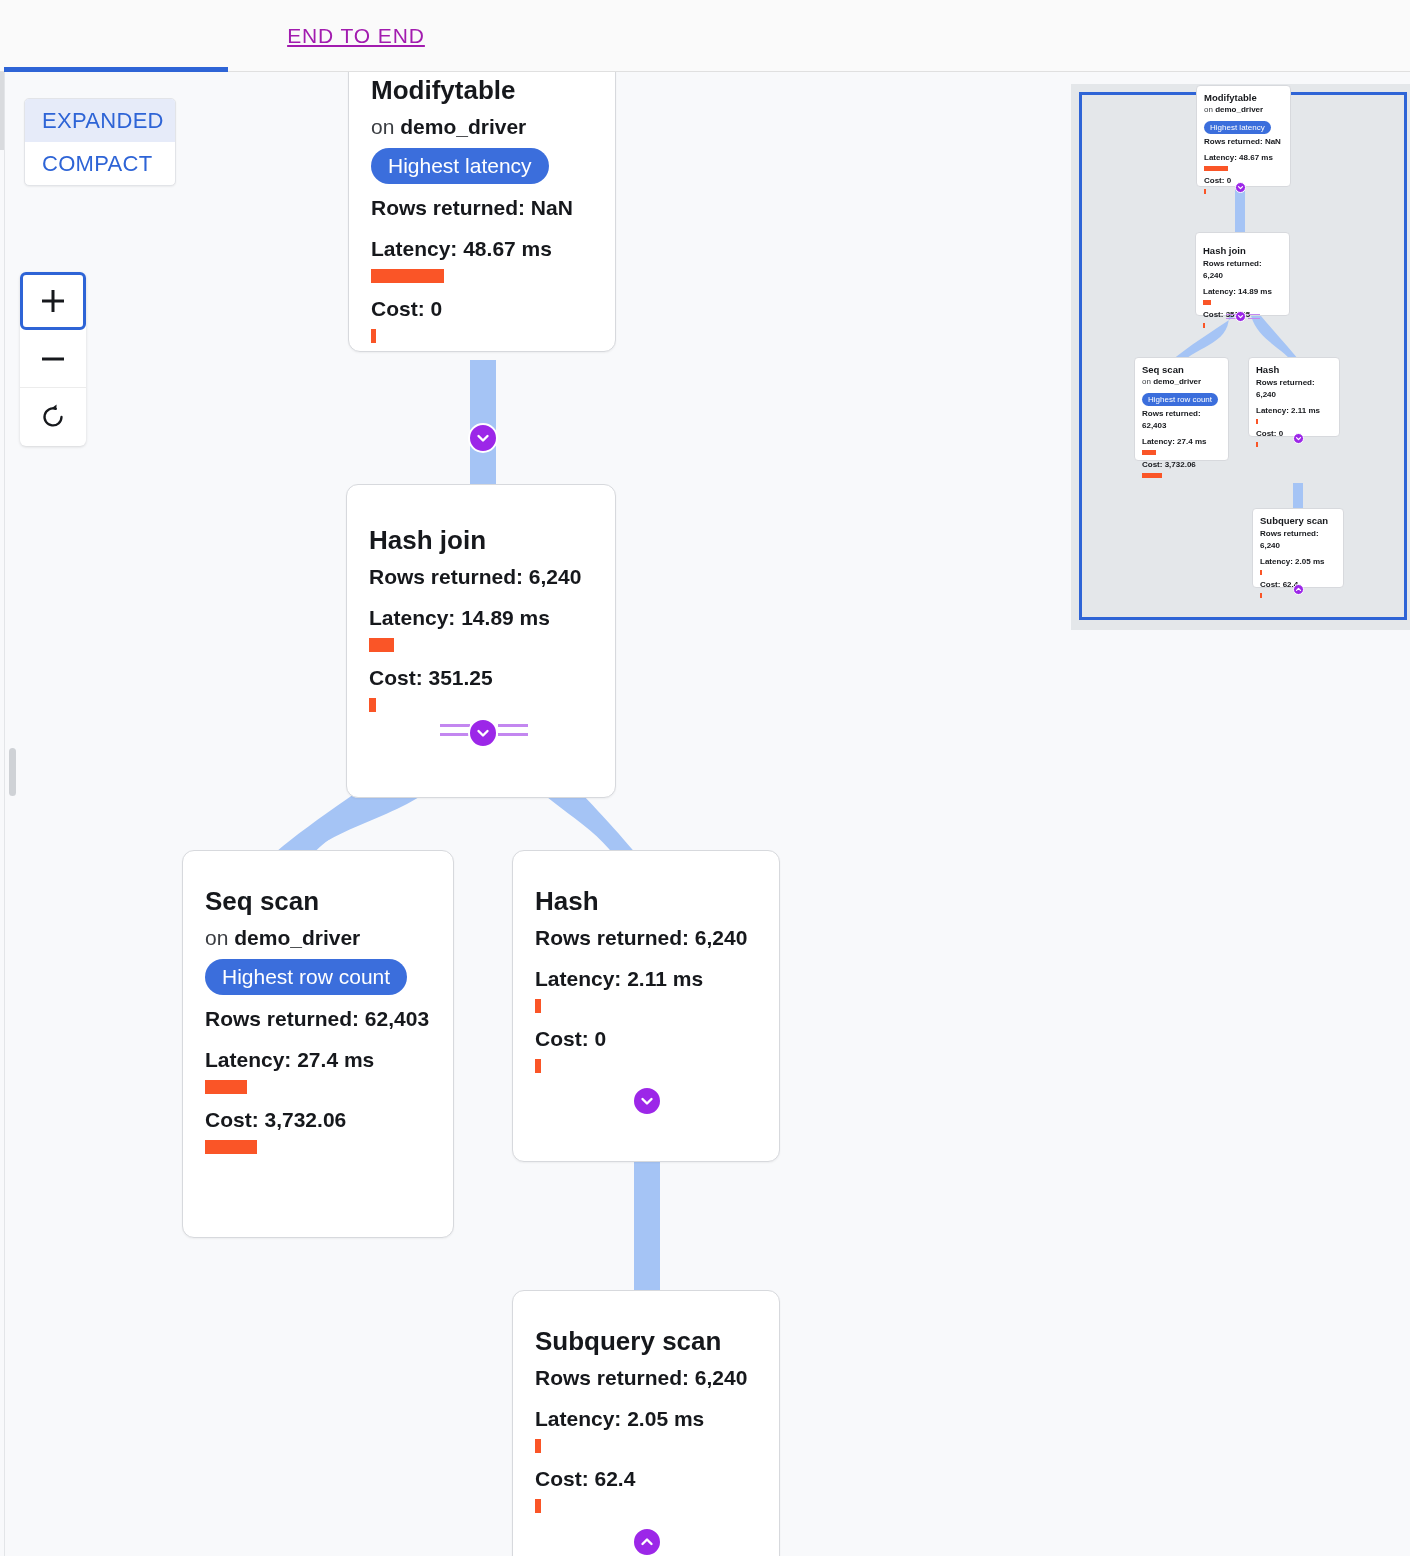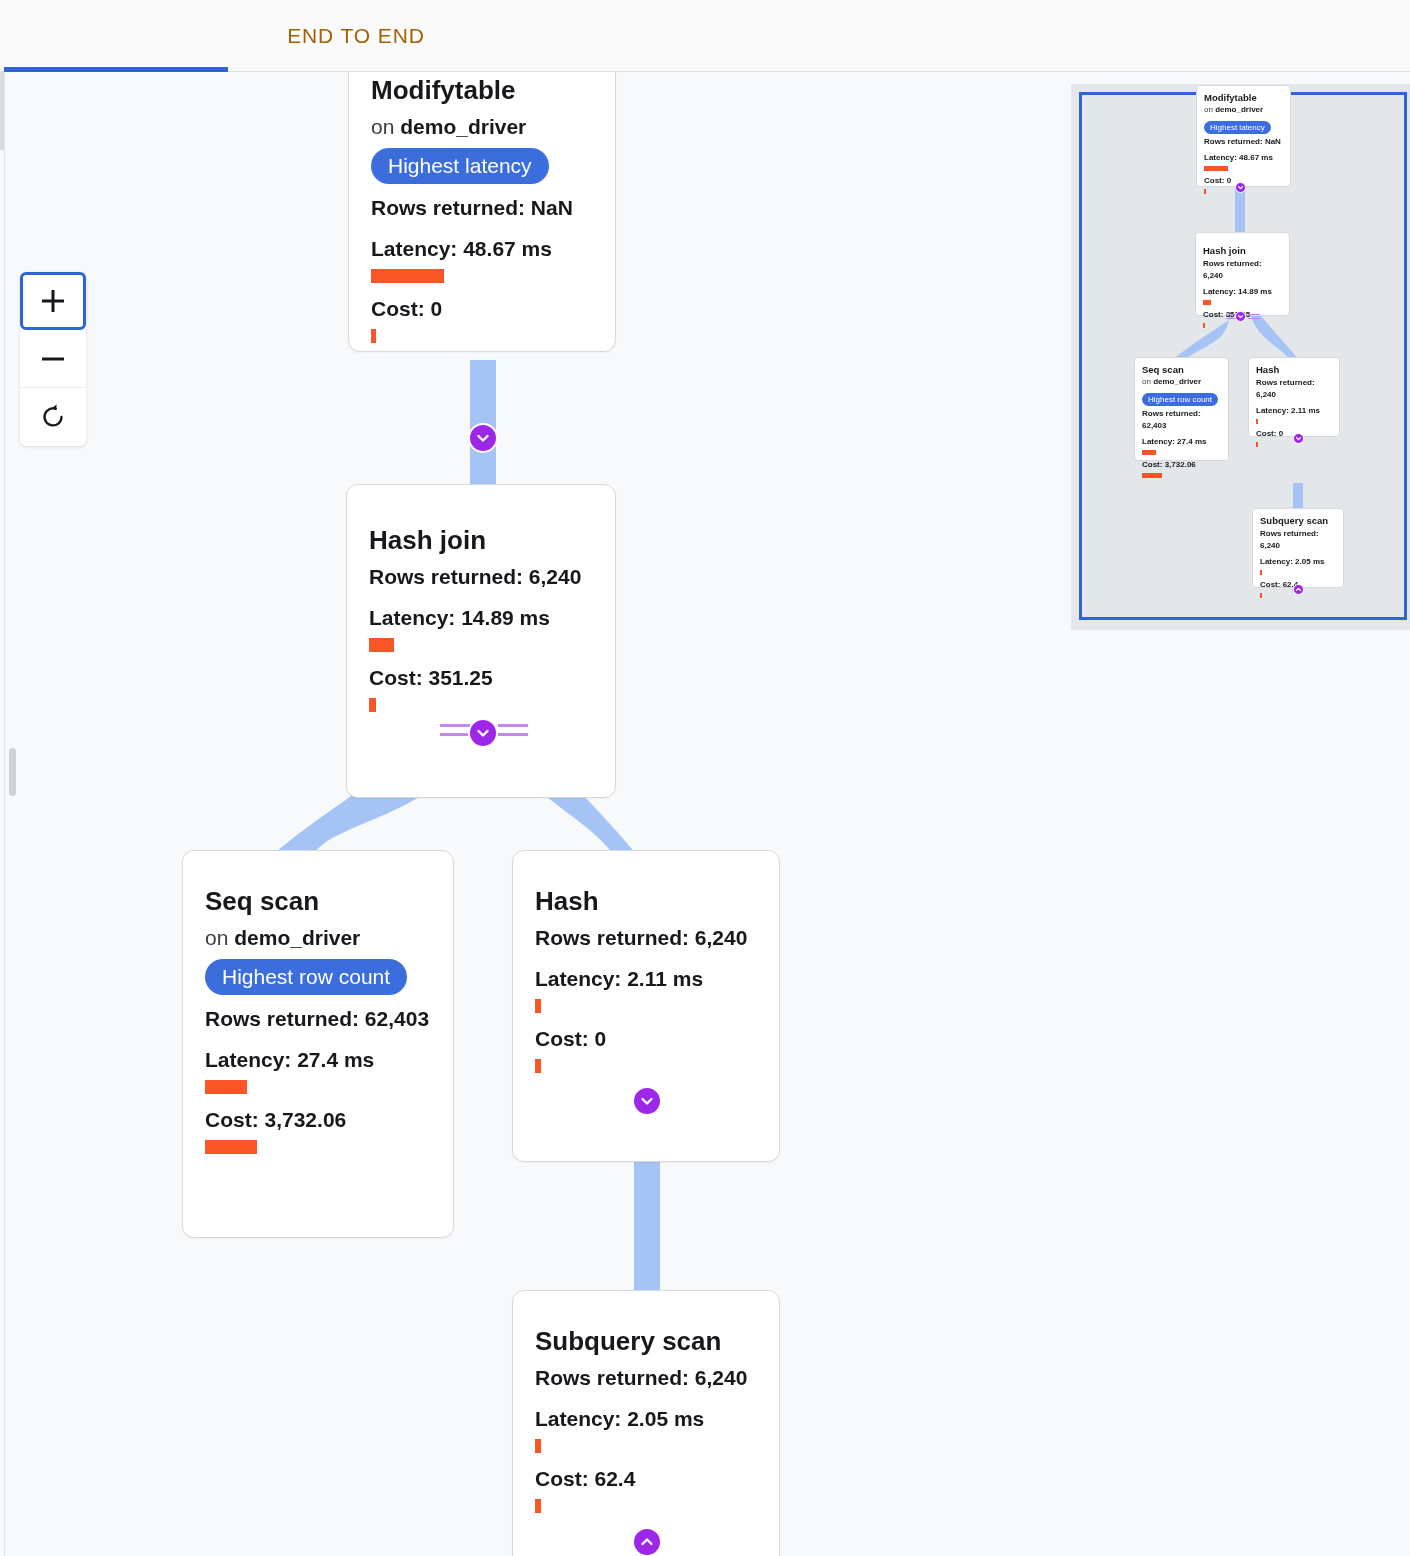--- a/index.html
+++ b/index.html
@@ -32,21 +32,21 @@
     display: flex;
     align-items: center;
     justify-content: center;
     font-size: 21px;
     letter-spacing: 0.9px;
     font-weight: 500;
     cursor: pointer;
     user-select: none;
   }
   #tabbar .tab.active { color: #2e64d6; }
-  #tabbar .tab.inactive { color: #a16207; }
+  #tabbar .tab.inactive { color: #a21caf; text-decoration: underline; }
   #tab-query-plan { left: 4px; width: 224px; }
   #tab-end-to-end { left: 240px; width: 232px; }
   #tab-underline {
     position: absolute;
     left: 4px; top: 67px;
     width: 224px; height: 5px;
     background: #2e64d6;
   }
 
   
@@ -357,20 +357,24 @@
       <div class="n-metric">Cost: 62.4</div>
       <div class="n-bar" style="width:6px"></div>
     </div>
   </div>
   <div class="chevron-btn" style="left:632px; top:1455px;">
     <svg width="16" height="16" viewBox="0 0 16 16">
         <path d="M3.5 10 L8 5.5 L12.5 10" stroke="#fff" stroke-width="2.4" fill="none" stroke-linecap="round" stroke-linejoin="round"></path>
       </svg>
   </div>
 
+  <div id="mode-toggle">
+    <div class="mode-opt selected">EXPANDED</div>
+    <div class="mode-opt">COMPACT</div>
+  </div>
 
   <div id="zoom-controls">
     <div class="zbtn" id="zoom-in">
       <svg width="30" height="30" viewBox="0 0 30 30">
         <path d="M15 4 L15 26 M4 15 L26 15" stroke="#16181c" stroke-width="3" stroke-linecap="butt"></path>
       </svg>
     </div>
     <div class="zbtn" id="zoom-out">
       <svg width="30" height="30" viewBox="0 0 30 30">
         <path d="M4 15 L26 15" stroke="#16181c" stroke-width="3" stroke-linecap="butt"></path>

